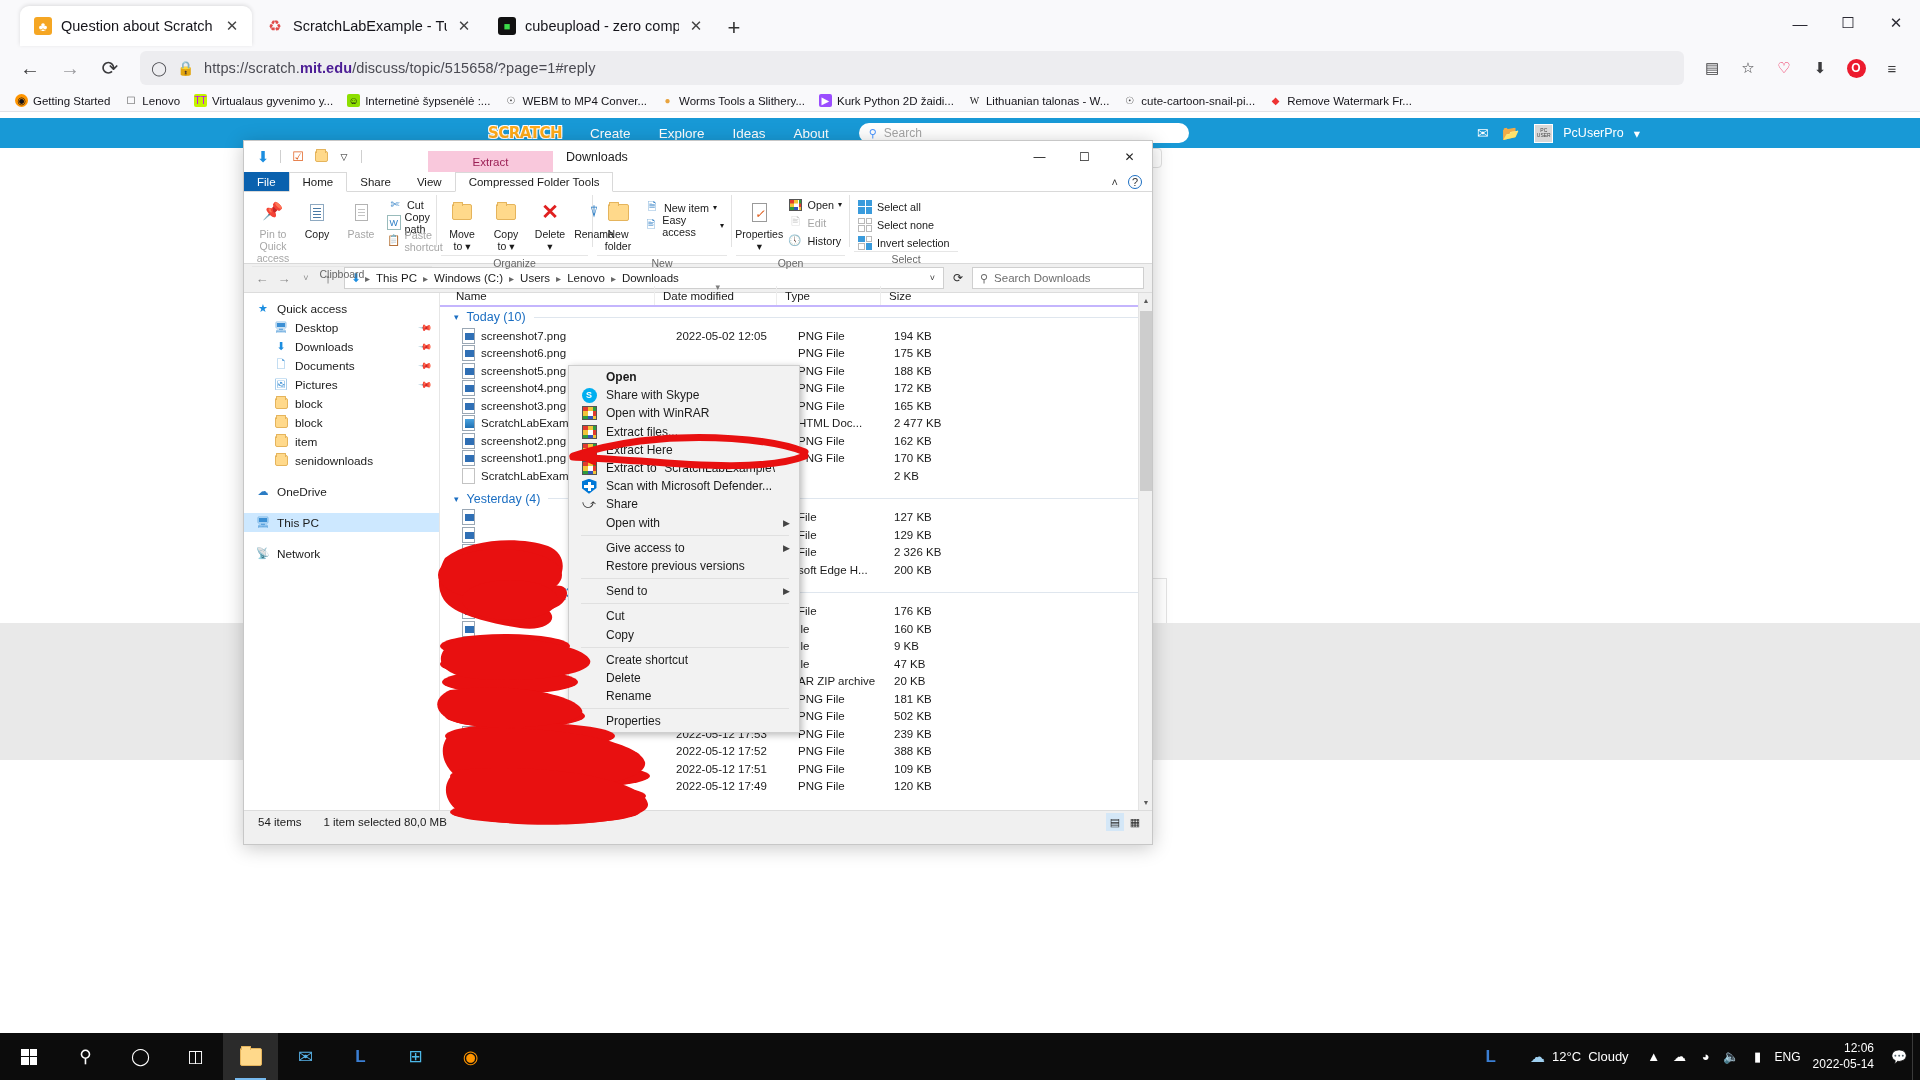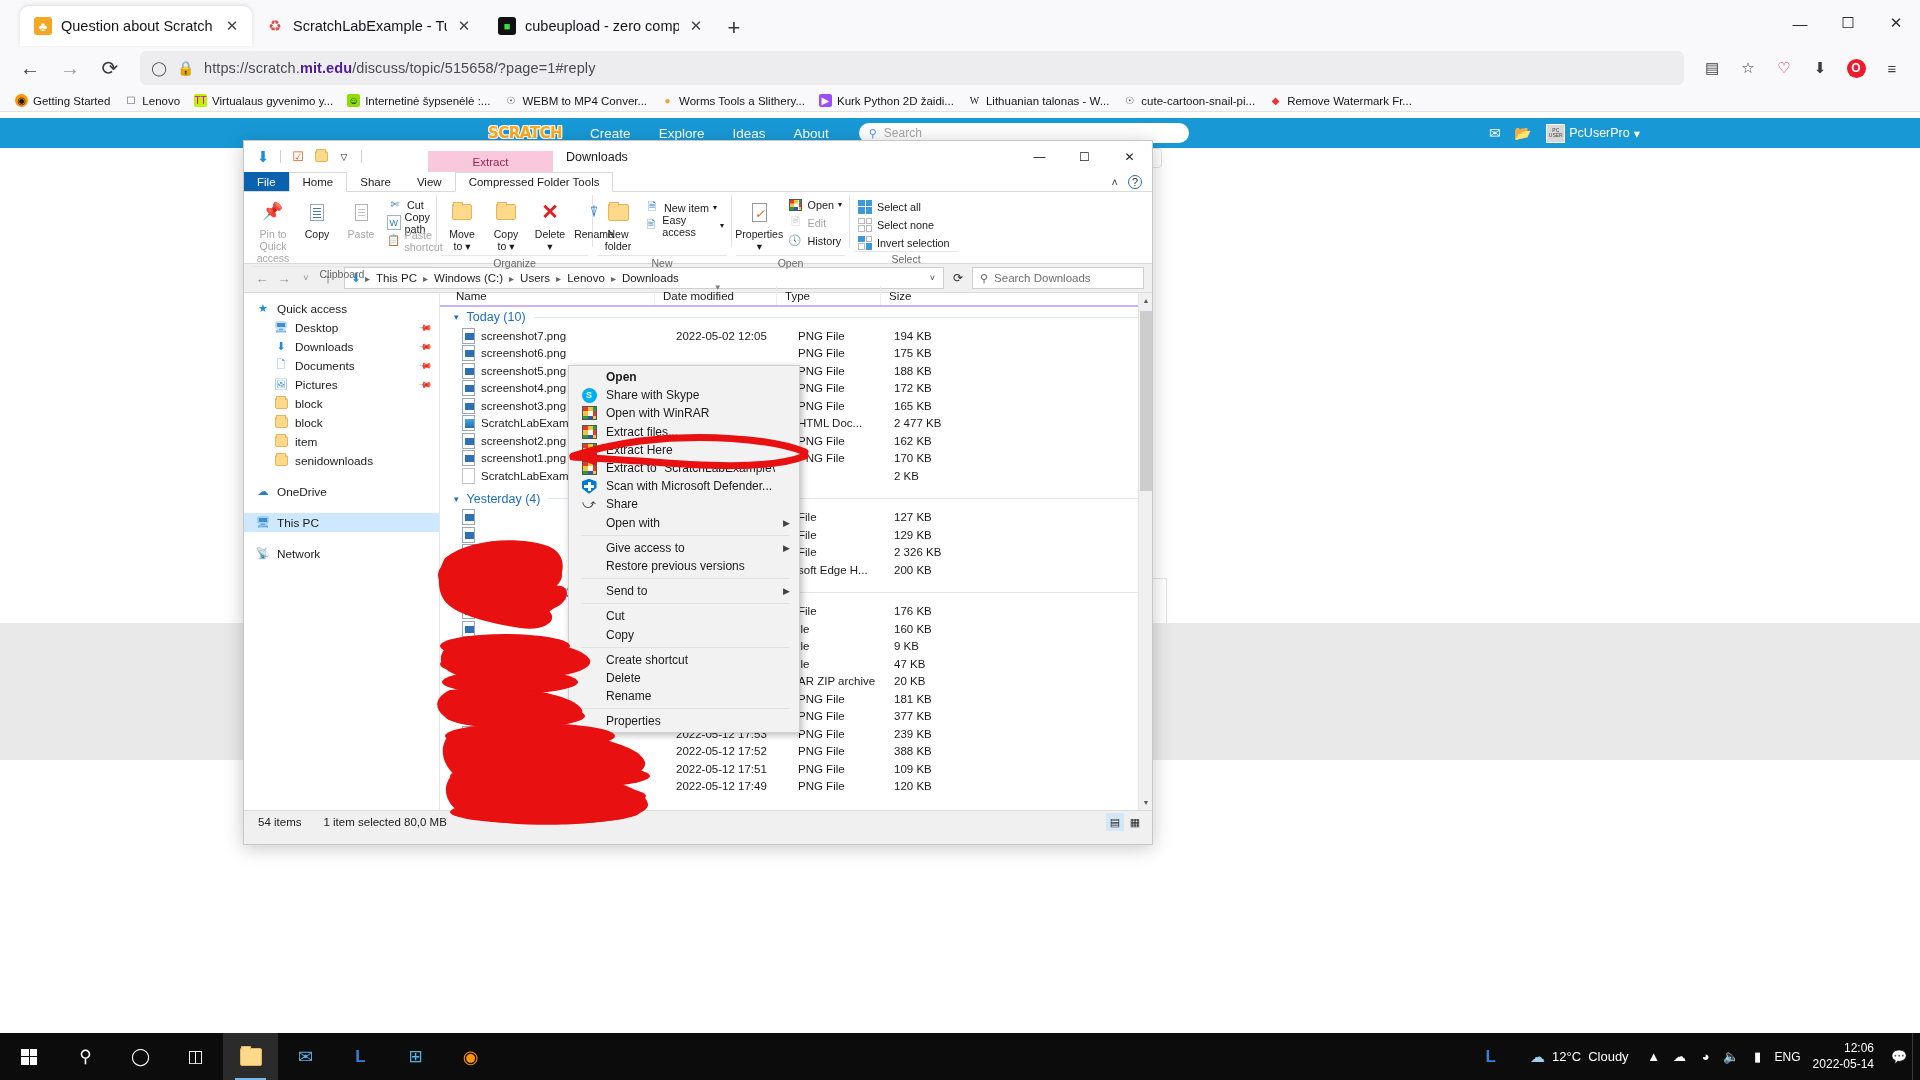--- a/index.html
+++ b/index.html
@@ -47,21 +47,21 @@
   .scratch-nav { height:30px; background:#4d97ff; background:#4C97FF; display:flex; align-items:center; padding-left:474px; gap:0; }
   .scratch-nav { background:#1899d6; }
   .sc-logo { height:30px; display:flex; align-items:center; padding:0 14px; font-size:15px; font-weight:bold; color:#ffab19;
              font-family:"DejaVu Sans", sans-serif; letter-spacing:-.5px; text-shadow:1px 1px 0 #fff, -1px -1px 0 #fff, 1px -1px 0 #fff, -1px 1px 0 #fff; }
   .sc-item { height:30px; display:flex; align-items:center; padding:0 14px; font-size:13.5px; color:#fff; }
   .sc-search { margin-left:16px; width:330px; height:20px; background:#fff; border-radius:10px; display:flex; align-items:center; gap:7px; padding:0 10px; }
   .sc-search .sc-mag { font-size:11px; color:#4d97ff; }
   .sc-search .sc-ph { font-size:12px; color:#a5a5a5; }
   .sc-right { margin-left:auto; display:flex; align-items:center; gap:14px; padding-right:280px; }
   .sc-ricon { color:#fff; font-size:14px; }
-  .sc-user { display:flex; align-items:center; gap:4px; color:#fff; font-size:12.5px; }
+  .sc-user { display:flex; align-items:center; gap:10px; color:#fff; font-size:12.5px; }
   .sc-avatar { width:19px; height:19px; background:#d8d8d8; border:1px solid #fff; display:flex; align-items:center; justify-content:center;
                font-size:5px; color:#444; text-align:center; line-height:1.05; overflow:hidden; }
   .sc-body { height:612px; background:#fff; position:relative; }
   .sc-white-card { position:absolute; left:1050px; top:0px; width:112px; height:20px; background:#fff; border:1px solid #e0e0e0; border-radius:4px; }
   .sc-card2 { position:absolute; left:1145px; top:430px; width:22px; height:90px; background:#fff; border:1px solid #e3e3e3; }
   .page-strip { position:absolute; left:0; top:505px; width:1920px; height:137px; background:#e9e9e9; }
 
   
   #explorer { position:absolute; left:243px; top:140px; width:910px; height:705px; background:#f0f0f0;
               border:1px solid #c7c7c7; box-shadow:0 3px 18px rgba(0,0,0,.22); }
@@ -833,21 +833,21 @@
               <span class="f-type">PNG File</span>
               <span class="f-size">181 KB</span>
             </div>
           <div class="frow">
               <span class="f-name">
                 <span class="png-ico"></span>
                 <span></span>
               </span>
               <span class="f-date">2022-05-12 17:58</span>
               <span class="f-type">PNG File</span>
-              <span class="f-size">377 KB</span>
+              <span class="f-size">502 KB</span>
             </div>
           <div class="frow">
               <span class="f-name">
                 <span class="png-ico"></span>
                 <span></span>
               </span>
               <span class="f-date">2022-05-12 17:53</span>
               <span class="f-type">PNG File</span>
               <span class="f-size">239 KB</span>
             </div>

